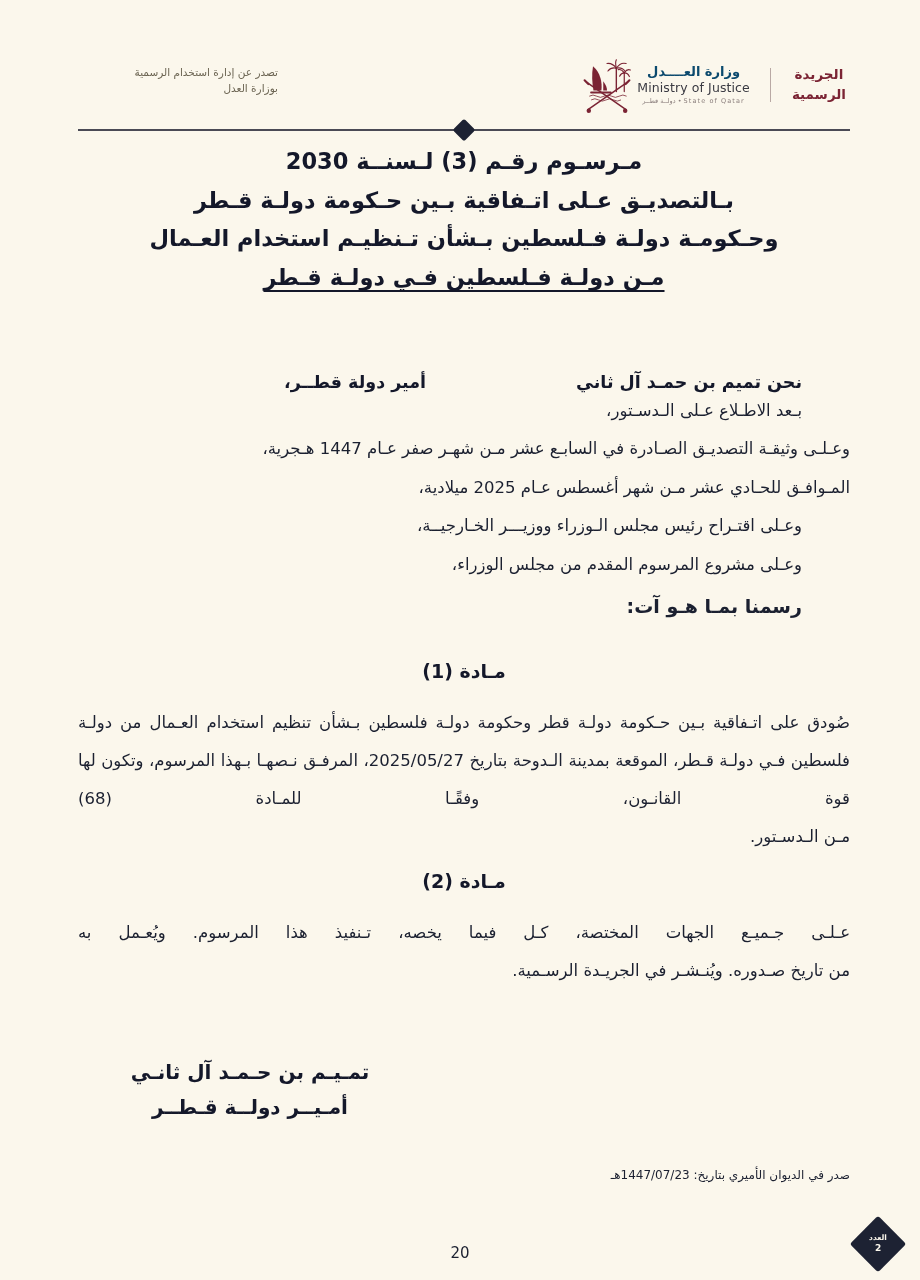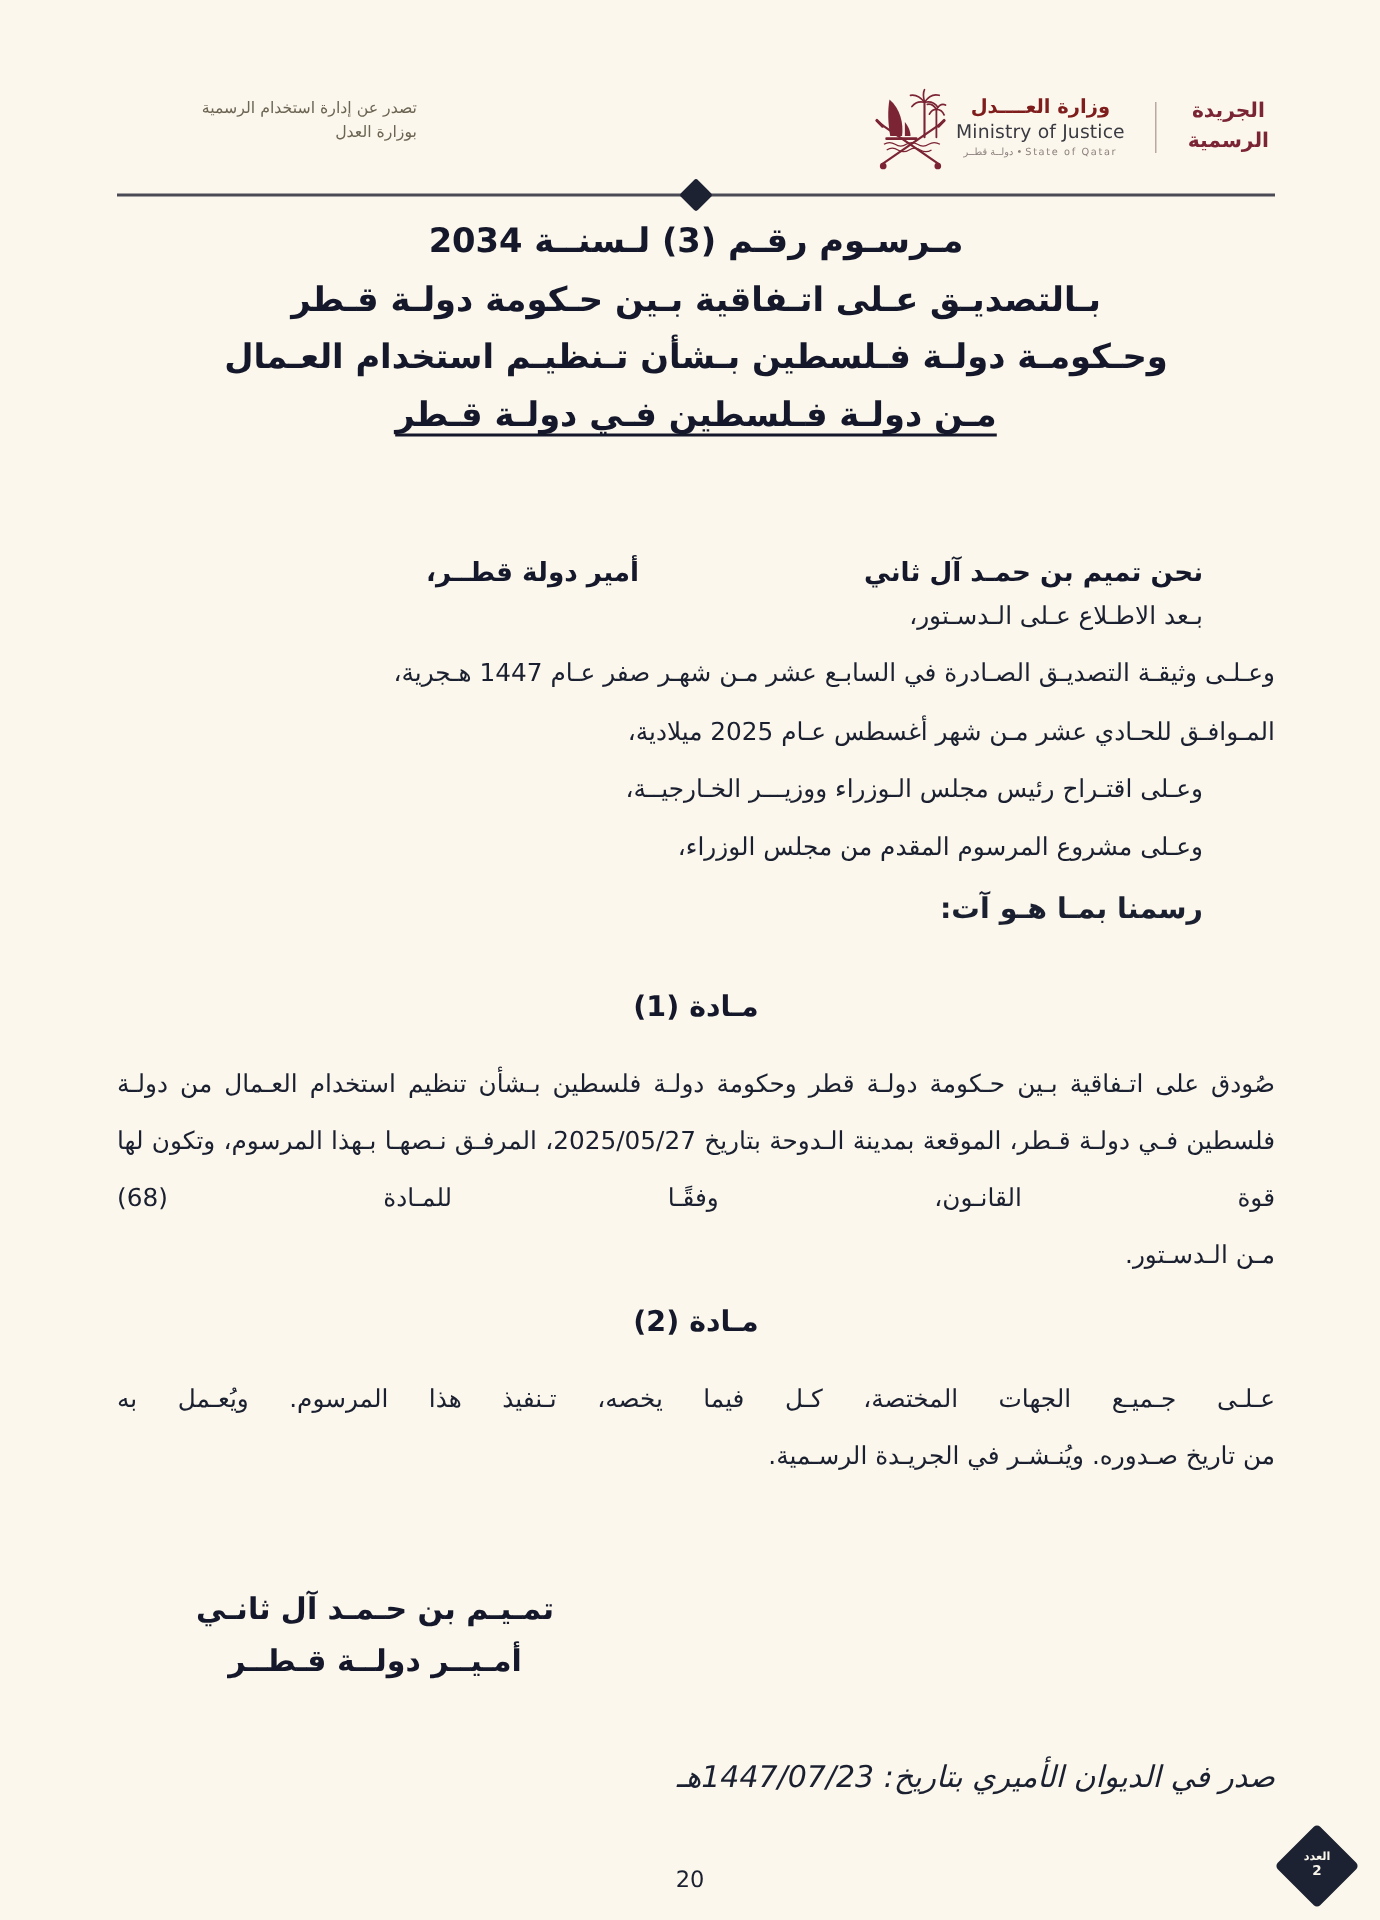--- a/index.html
+++ b/index.html
@@ -71,21 +71,21 @@
     margin: 0 10px;
   }
   .ministry-block {
     text-align: center;
     padding-right: 10px;
   }
   .ministry-ar {
     direction: rtl;
     font-size: 13px;
     font-weight: 700;
-    color: #7f1d1d;
+    color: #0c4a6e;
     letter-spacing: 2.6px;
     line-height: 1.25;
   }
   .ministry-en {
     direction: ltr;
     font-size: 12.5px;
     color: #3a3a42;
     line-height: 1.3;
     letter-spacing: 0.1px;
   }
@@ -241,25 +241,24 @@
     color: #14182a;
   }
 
   
   .issue-dates {
     position: absolute;
     top: 1163px;
     right: 70px;
     direction: rtl;
     text-align: right;
-    font-size: 20px;
+    font-size: 12px;
     line-height: 2.1;
     letter-spacing: 0.2px;
     color: #1b2030;
-    font-style: italic;
   }
 
   
   .page-number {
     position: absolute;
     bottom: 18px;
     left: 0;
     width: 920px;
     text-align: center;
     font-size: 15px;
@@ -356,21 +355,21 @@
 
     </div>
   </div>
 
   <div class="rule-wrap">
     <div class="rule-line"></div>
     <div class="rule-diamond"></div>
   </div>
 
   <div class="title-block">
-    <div class="title-line">مـرسـوم رقـم (3) لـسنــة 2034</div>
+    <div class="title-line">مـرسـوم رقـم (3) لـسنــة 2030</div>
     <div class="title-line">بـالتصديـق عـلى اتـفاقية بـين حـكومة دولـة قـطر</div>
     <div class="title-line">وحـكومـة دولـة فـلسطين بـشأن تـنظيـم استخدام العـمال</div>
     <div class="title-line underlined">مـن دولـة فـلسطين فـي دولـة قـطر</div>
   </div>
 
   <div class="preamble">
     <div class="amir-row">
       <span class="amir-name">نحن تميم بن حمـد آل ثاني</span>
       <span class="amir-title">أمير دولة قطــر،</span>
     </div>

